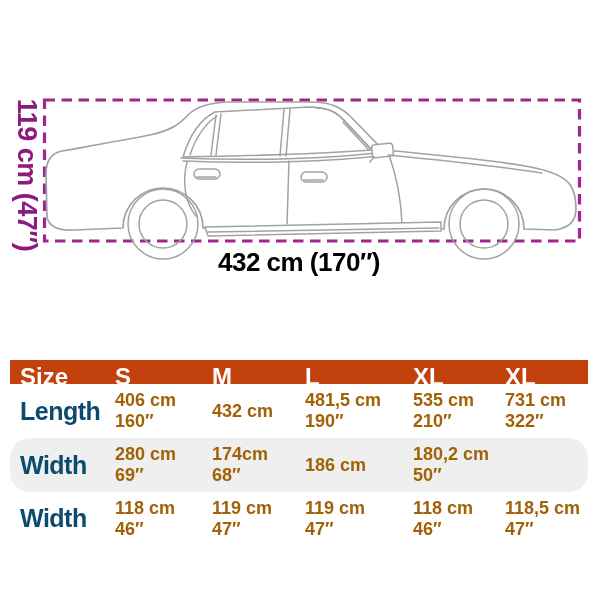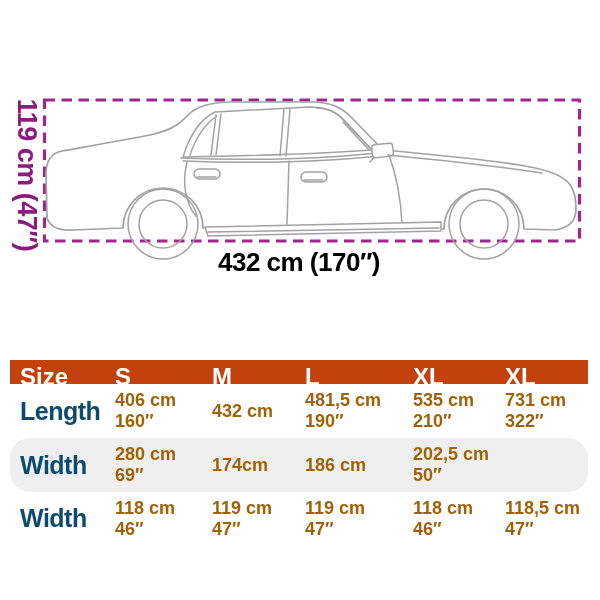--- a/index.html
+++ b/index.html
@@ -140,26 +140,27 @@
     </div>
 
     <div class="trow drow r1">
       <div class="rlabel">Width</div>
       <div class="vcell">
         <div>280 cm</div>
         <div>69″</div>
       </div>
       <div class="vcell">
         <div>174cm</div>
+        <div>68″</div>
       </div>
       <div class="vcell">
         <div>186 cm</div>
       </div>
       <div class="vcell">
-        <div>202,5 cm</div>
+        <div>180,2 cm</div>
         <div>50″</div>
       </div>
     </div>
 
     <div class="trow drow r2">
       <div class="rlabel">Width</div>
       <div class="vcell">
         <div>118 cm</div>
         <div>46″</div>
       </div>

